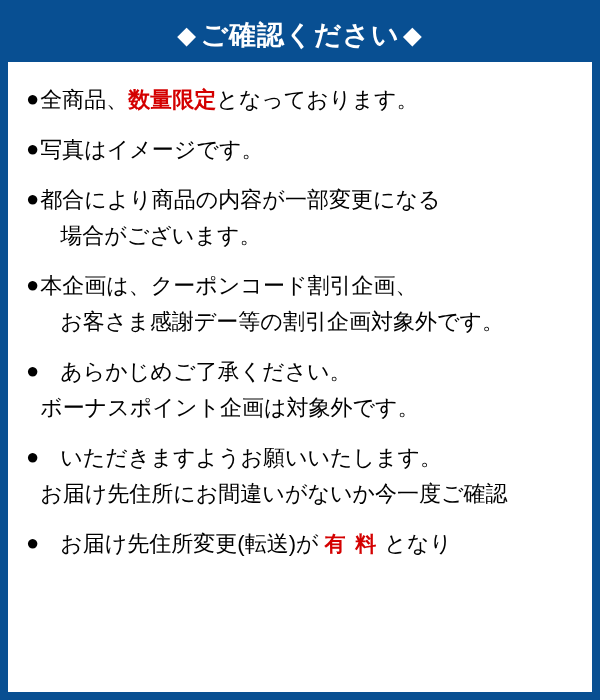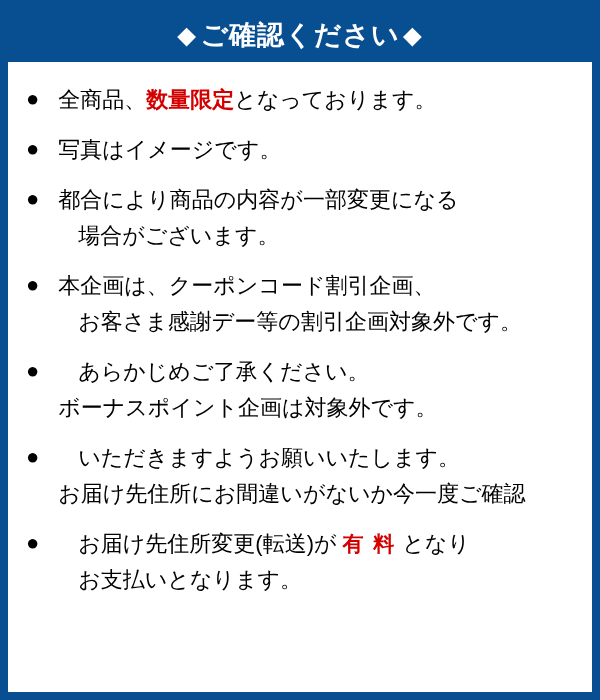--- a/index.html
+++ b/index.html
@@ -54,21 +54,20 @@
   }
   .bullet {
     font-size: 22px;
     line-height: 34px;
     color: #000000;
     flex: 0 0 auto;
     margin-right: 1px;
   }
   .lines {
     flex: 1 1 auto;
-    margin-left: 18px;
   }
   .line {
     font-size: 22px;
     line-height: 36px;
     color: #000000;
     white-space: nowrap;
   }
   .line.indent {
     padding-left: 20px;
   }
@@ -133,18 +132,17 @@
         <span class="bullet">●</span>
         <div class="lines">
           <div class="line indent"><span>いただきますようお願いいたします。</span></div>
           <div class="line"><span>お届け先住所にお間違いがないか今一度ご確認</span></div>
         </div>
       </div>
       <div class="item">
         <span class="bullet">●</span>
         <div class="lines">
           <div class="line indent"><span>お届け先住所変更(転送)が</span><span class="big-red">有 料</span><span>となり</span></div>
-          <div class="line indent"><span>お支払いとなります。</span></div>
         </div>
       </div>
     </div>
 
 </div>
 
 </body></html>

